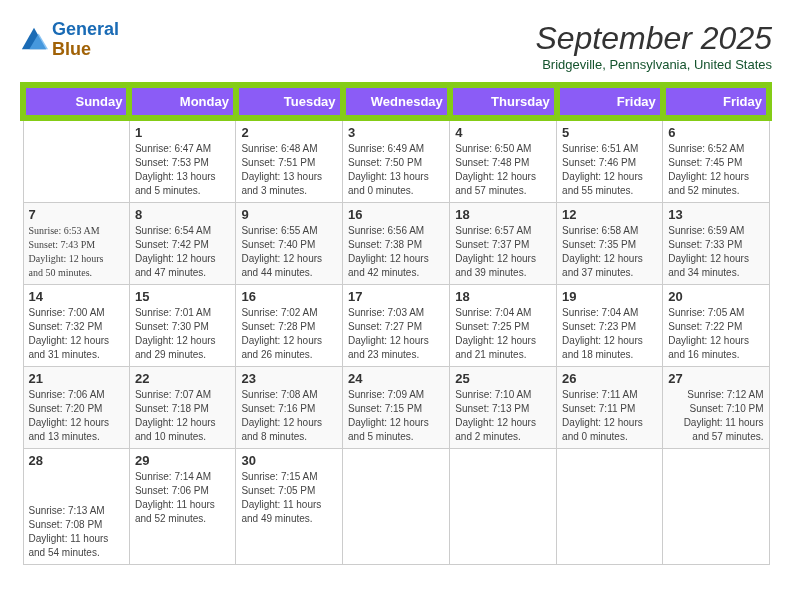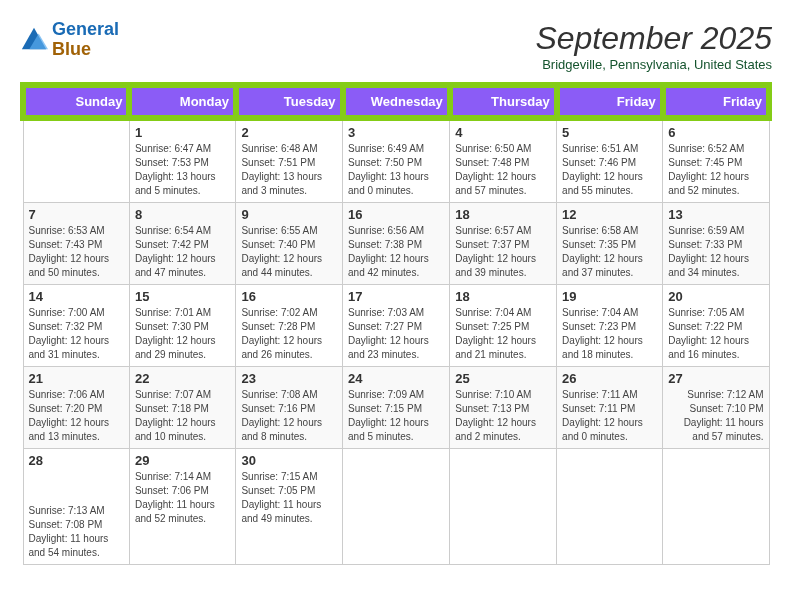--- a/index.html
+++ b/index.html
@@ -163,21 +163,21 @@
           <span class="day-num">6</span>
           <div class="day-info" style="white-space: pre-line;">Sunrise: 6:52 AM
 Sunset: 7:45 PM
 Daylight: 12 hours
 and 52 minutes.</div>
         </td>
       </tr>
       <tr>
         <td>
           <span class="day-num">7</span>
-          <div class="day-info" style="white-space: pre-line;">Sunrise: 6:53 AM
+          <div class="day-info" style="white-space: pre-line; font-family: Liberation Serif, serif;">Sunrise: 6:53 AM
 Sunset: 7:43 PM
 Daylight: 12 hours
 and 50 minutes.</div>
         </td>
         <td>
           <span class="day-num">8</span>
           <div class="day-info" style="white-space: pre-line;">Sunrise: 6:54 AM
 Sunset: 7:42 PM
 Daylight: 12 hours
 and 47 minutes.</div>

